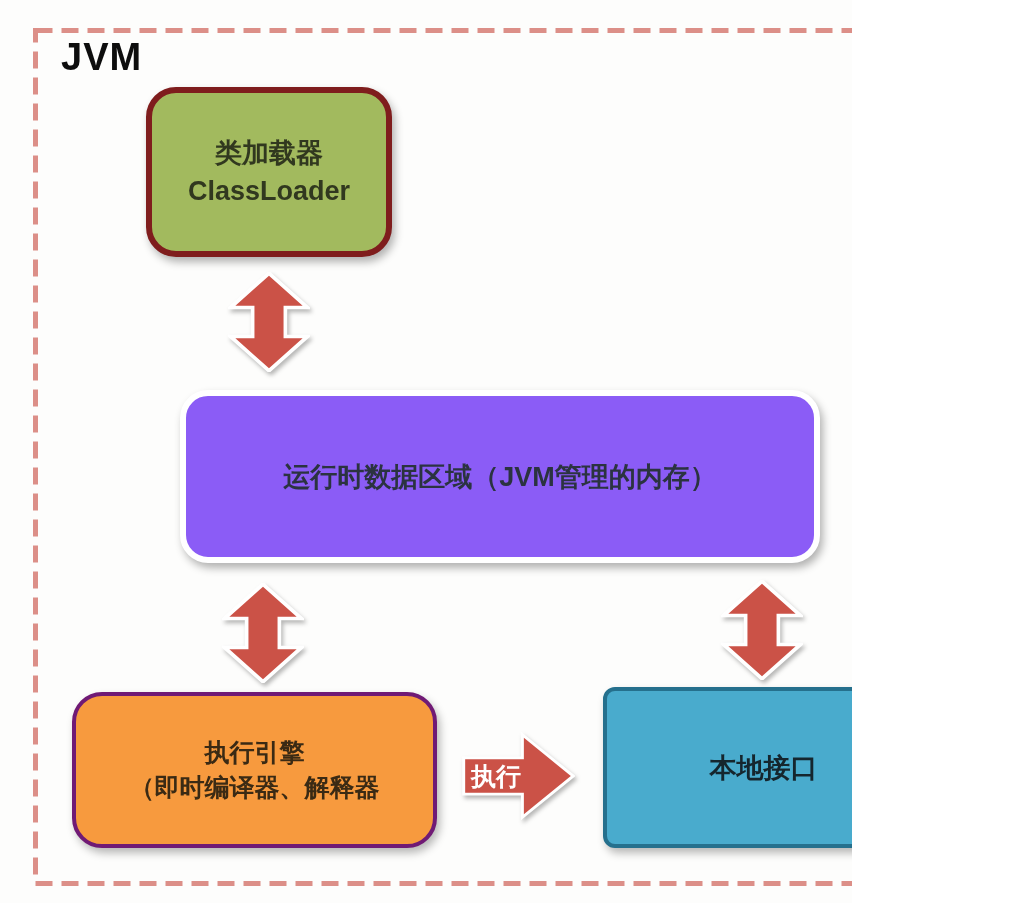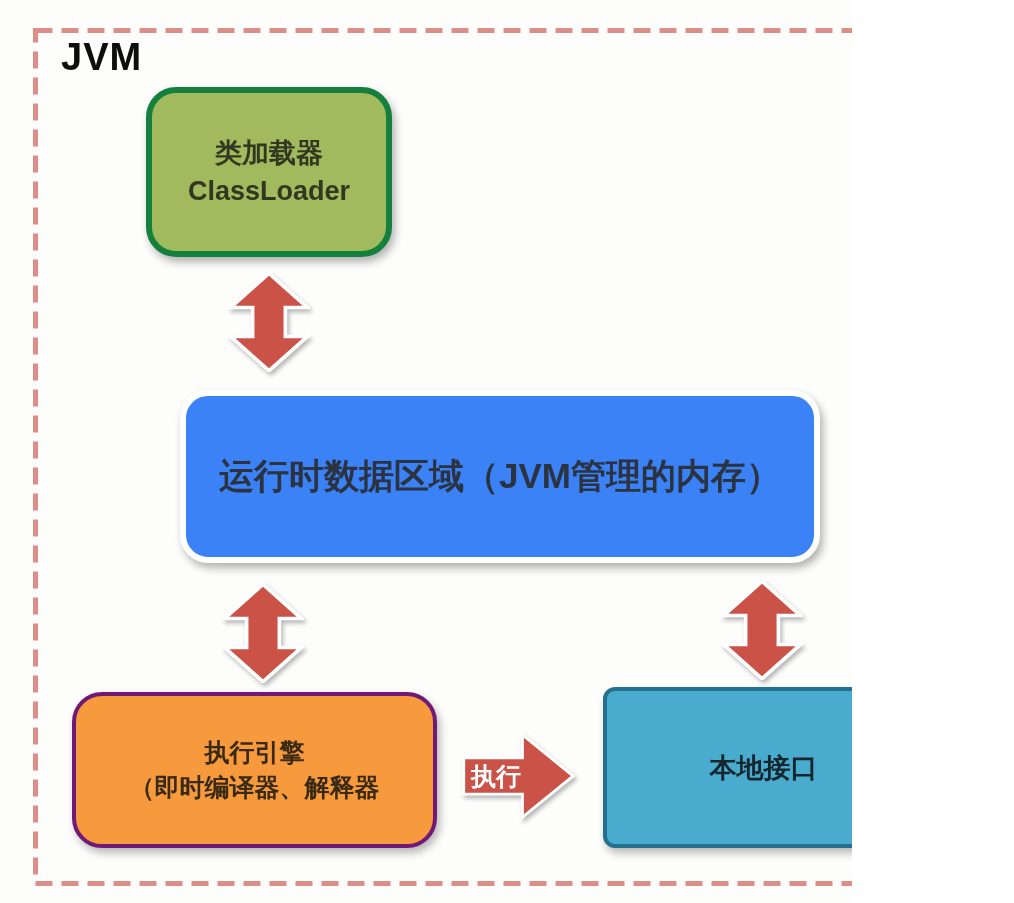--- a/index.html
+++ b/index.html
@@ -38,35 +38,35 @@
     text-align: center;
     font-weight: bold;
     color: #303438;
     z-index: 3;
   }
   .box .line { display: block; }
   .box-classloader {
     left: 146px; top: 87px;
     width: 246px; height: 170px;
     background: #a2ba5e;
-    border: 6px solid #15803d;
+    border: 6px solid #7f1d1d;
     border-radius: 30px;
     box-shadow: 3px 5px 9px rgba(0,0,0,0.30);
     font-size: 27px;
     line-height: 38px;
     color: #31381f;
   }
   .box-runtime {
     left: 180px; top: 390px;
     width: 640px; height: 173px;
-    background: #3b82f6;
+    background: #8b5cf6;
     border: 6px solid #ffffff;
     border-radius: 28px;
     box-shadow: 3px 5px 9px rgba(0,0,0,0.30);
-    font-size: 35px;
+    font-size: 27px;
     color: #2b3340;
   }
   .box-engine {
     left: 72px; top: 692px;
     width: 365px; height: 156px;
     background: #f79a3e;
     border: 4px solid #701a75;
     border-radius: 30px;
     box-shadow: 3px 5px 9px rgba(0,0,0,0.28);
     font-size: 25px;

